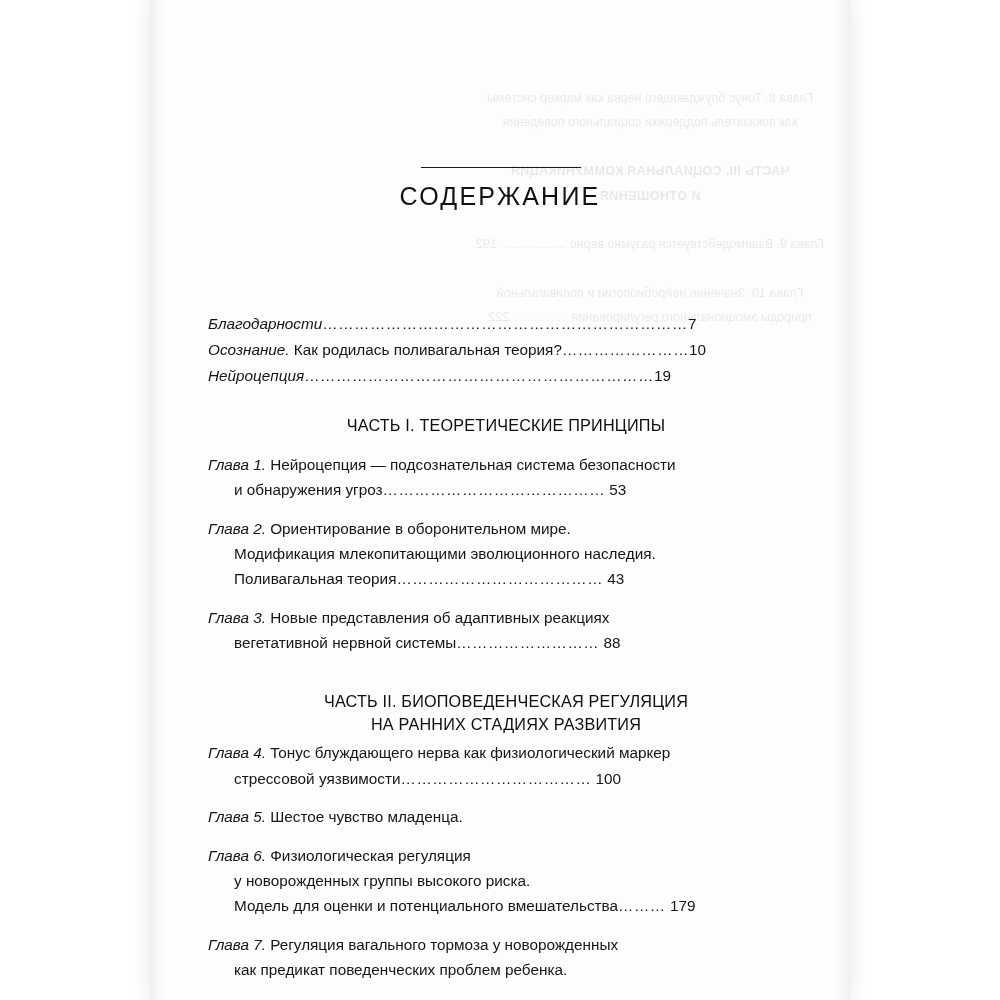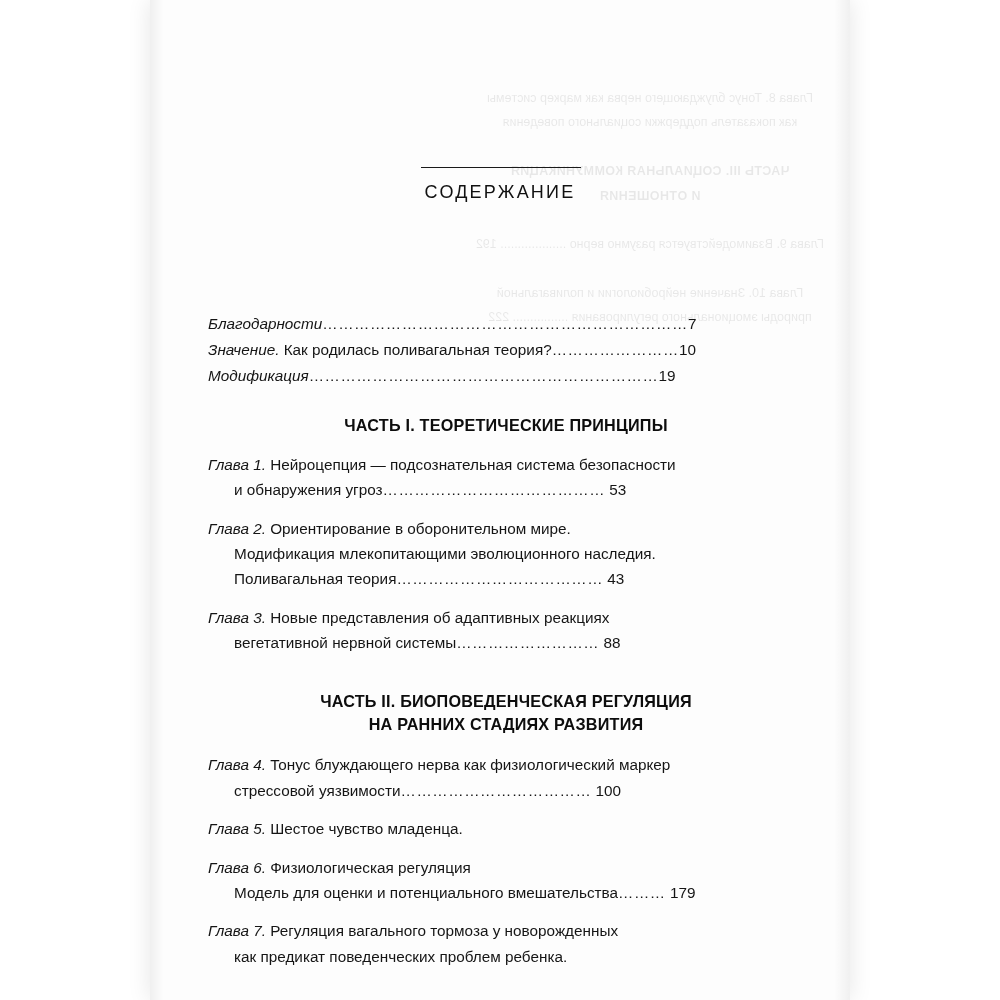--- a/index.html
+++ b/index.html
@@ -78,21 +78,21 @@
     height: 1px;
     background: #1a1a1a;
   }
 
   .title {
     position: absolute;
     left: 0;
     top: 182px;
     width: 700px;
     text-align: center;
-    font-size: 18px;
+    font-size: 25px;
     letter-spacing: 2.2px;
     color: #111;
   }
 
   .toc {
     position: absolute;
     left: 58px;
     top: 312px;
     width: 596px;
     color: #111;
@@ -108,28 +108,28 @@
   .entry .lbl {
     font-style: italic;
   }
   .entry .pg {
     font-weight: normal;
   }
   .front .entry { margin-bottom: 1px; }
 
   .part {
     font-size: 16.2px;
-    font-weight: bold;
+    font-weight: normal;
     text-align: center;
     letter-spacing: 0.2px;
     margin: 26px 0 14px 0;
     color: #0d0d0d;
     line-height: 1.45;
   }
-  .part.two { margin-top: 34px; margin-bottom: 16px; }
+  .part.two { margin-top: 34px; margin-bottom: 4px; }
 
   .chapter {
     margin-bottom: 13px;
     padding-left: 0px;
   }
   .chapter .line {
     font-size: 15.3px;
     line-height: 1.66;
     color: #151515;
     white-space: nowrap;
@@ -158,22 +158,22 @@
         <span class="bl">природы эмоционального регулирования ................ 222</span>
       </div>
 
     <div class="content">
       <div class="rule"></div>
       <div class="title">СОДЕРЖАНИЕ</div>
 
       <div class="toc">
         <div class="front" id="front-matter">
             <div class="entry"><span class="lbl">Благодарности</span><span class="dots">……………………………………………………………</span><span class="pg">7</span></div>
-            <div class="entry"><span class="lbl">Значение.</span><span> Как родилась поливагальная теория?</span><span class="dots">……………………</span><span class="pg">10</span></div>
-            <div class="entry"><span class="lbl">Модификация</span><span class="dots">…………………………………………………………</span><span class="pg">19</span></div>
+            <div class="entry"><span class="lbl">Осознание.</span><span> Как родилась поливагальная теория?</span><span class="dots">……………………</span><span class="pg">10</span></div>
+            <div class="entry"><span class="lbl">Нейроцепция</span><span class="dots">…………………………………………………………</span><span class="pg">19</span></div>
           </div>
         <div id="parts">
             <div class="part">ЧАСТЬ I. ТЕОРЕТИЧЕСКИЕ ПРИНЦИПЫ</div>
             <div class="chapter">
               <div class="line"><span class="num">Глава 1.</span><span> Нейроцепция — подсознательная система безопасности</span></div>
               <div class="line indent"><span>и обнаружения угроз</span><span class="dots">……………………………………</span><span class="pg"> 53</span></div>
             </div>
             <div class="chapter">
               <div class="line"><span class="num">Глава 2.</span><span> Ориентирование в оборонительном мире.</span></div>
               <div class="line indent"><span>Модификация млекопитающими эволюционного наследия.</span></div>
@@ -186,20 +186,21 @@
             <div class="part two">ЧАСТЬ II.  БИОПОВЕДЕНЧЕСКАЯ РЕГУЛЯЦИЯ<br>НА РАННИХ СТАДИЯХ РАЗВИТИЯ</div>
             <div class="chapter">
               <div class="line"><span class="num">Глава 4.</span><span> Тонус блуждающего нерва как физиологический маркер</span></div>
               <div class="line indent"><span>стрессовой уязвимости</span><span class="dots">………………………………</span><span class="pg"> 100</span></div>
             </div>
             <div class="chapter">
               <div class="line"><span class="num">Глава 5.</span><span> Шестое чувство младенца.</span></div>
             </div>
             <div class="chapter">
               <div class="line"><span class="num">Глава 6.</span><span> Физиологическая регуляция</span></div>
+              <div class="line indent"><span>у новорожденных группы высокого риска.</span></div>
               <div class="line indent"><span>Модель для оценки и потенциального вмешательства</span><span class="dots">………</span><span class="pg"> 179</span></div>
             </div>
             <div class="chapter">
               <div class="line"><span class="num">Глава 7.</span><span> Регуляция вагального тормоза у новорожденных</span></div>
               <div class="line indent"><span>как предикат поведенческих проблем ребенка.</span></div>
             </div>
           </div>
       </div>
     </div>
 

